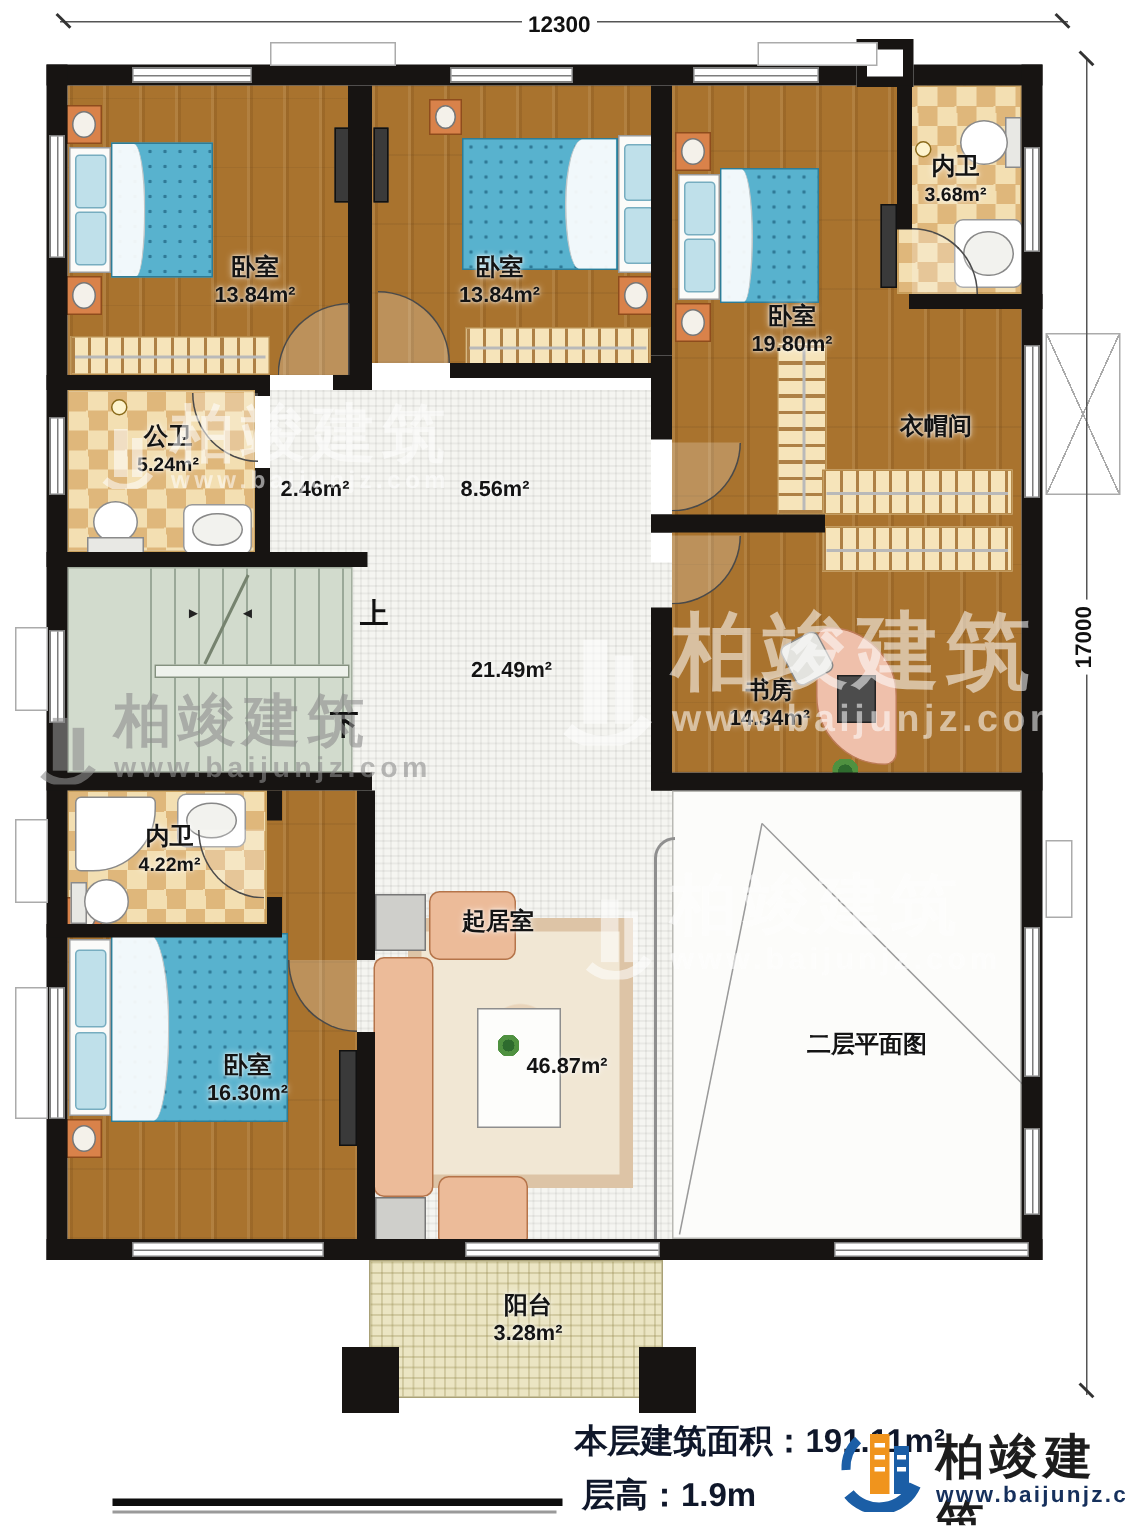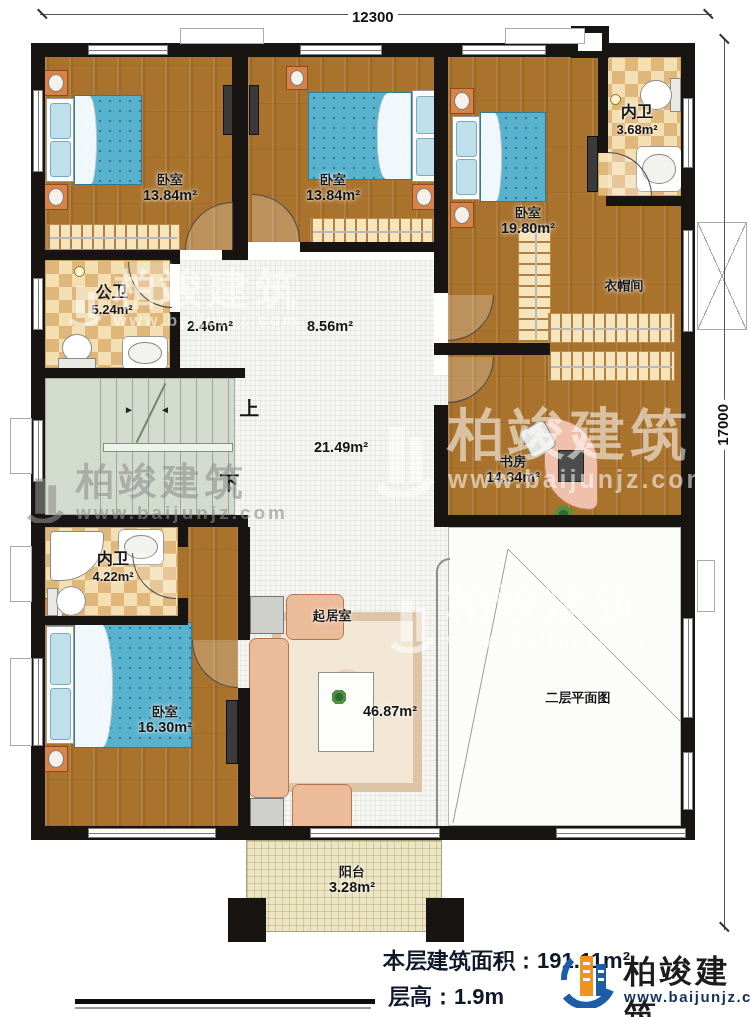--- a/index.html
+++ b/index.html
@@ -57,21 +57,21 @@
   .rug{position:absolute;background:#f1e7d4;border:9px solid #ddc4a6;box-sizing:border-box;
     background-image:radial-gradient(ellipse at center, #e9d4ba 0 28%, transparent 29%);}
   .ctable{position:absolute;background:#fdfdfb;border:1px solid #8e8e8e;}
   .desk{position:absolute;background:#efc0ab;border:1px solid #bd7b57;border-radius:8px 46px 8px 46px;}
   .monitor{position:absolute;background:#4c4c4c;border:1px solid #222;}
   .chair{position:absolute;background:#e3e3df;border:1px solid #888;border-radius:5px;transform:rotate(-28deg);}
   .plant{position:absolute;background:radial-gradient(circle,#2e6b2e 0 40%,#4f9140 41% 75%,transparent 76%);}
   
   .room-label{position:absolute;transform:translate(-50%,-50%);text-align:center;color:#141414;font-weight:bold;line-height:1.18;
     text-shadow:0 0 2px rgba(255,255,255,.95),0 0 5px rgba(255,255,255,.8);white-space:nowrap;}
-  .room-label .nm{font-size:13px;}
+  .room-label .nm{font-size:16px;}
   .room-label .ar{font-size:14.5px;}
   .room-label.sm .nm{font-size:16px;}
   .room-label.sm .ar{font-size:13px;text-align:center;}
   .stair-label{position:absolute;font-size:19px;font-weight:bold;color:#111;}
   .stair-arrow{position:absolute;font-size:10px;color:#222;}
   
   .treads{position:absolute;background-image:repeating-linear-gradient(90deg,#9aa898 0 1.5px, transparent 1.5px 16px);}
   .rail{position:absolute;background:#eef2ec;border:1px solid #84917f;box-sizing:border-box;}
   .breakline{position:absolute;width:2px;background:#76836f;transform:rotate(26deg);}
   
@@ -305,21 +305,21 @@
     <div class="nm">内卫</div>
       <div class="ar">4.22m²</div>
     </div>
   <div class="room-label" style="left:165px;top:720px">
     <div class="nm">卧室</div>
       <div class="ar">16.30m²</div>
     </div>
   <div class="room-label" style="left:332px;top:616px">
     <div class="nm">起居室</div>
     </div>
-  <div class="room-label" style="left:390px;top:712px">
+  <div class="room-label" style="left:378px;top:712px">
     <div class="ar">46.87m²</div>
     </div>
   <div class="room-label" style="left:578px;top:698px">
     <div class="nm">二层平面图</div>
     </div>
   <div class="room-label" style="left:352px;top:880px">
     <div class="nm">阳台</div>
       <div class="ar">3.28m²</div>
     </div>
 

